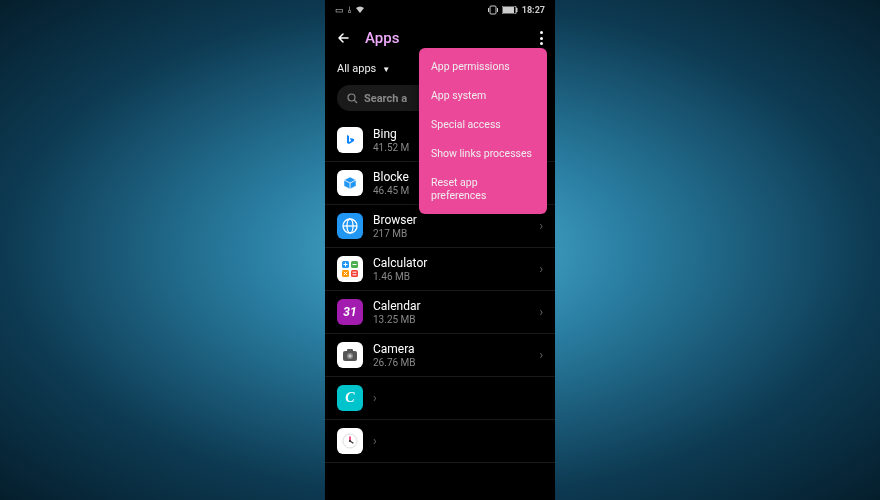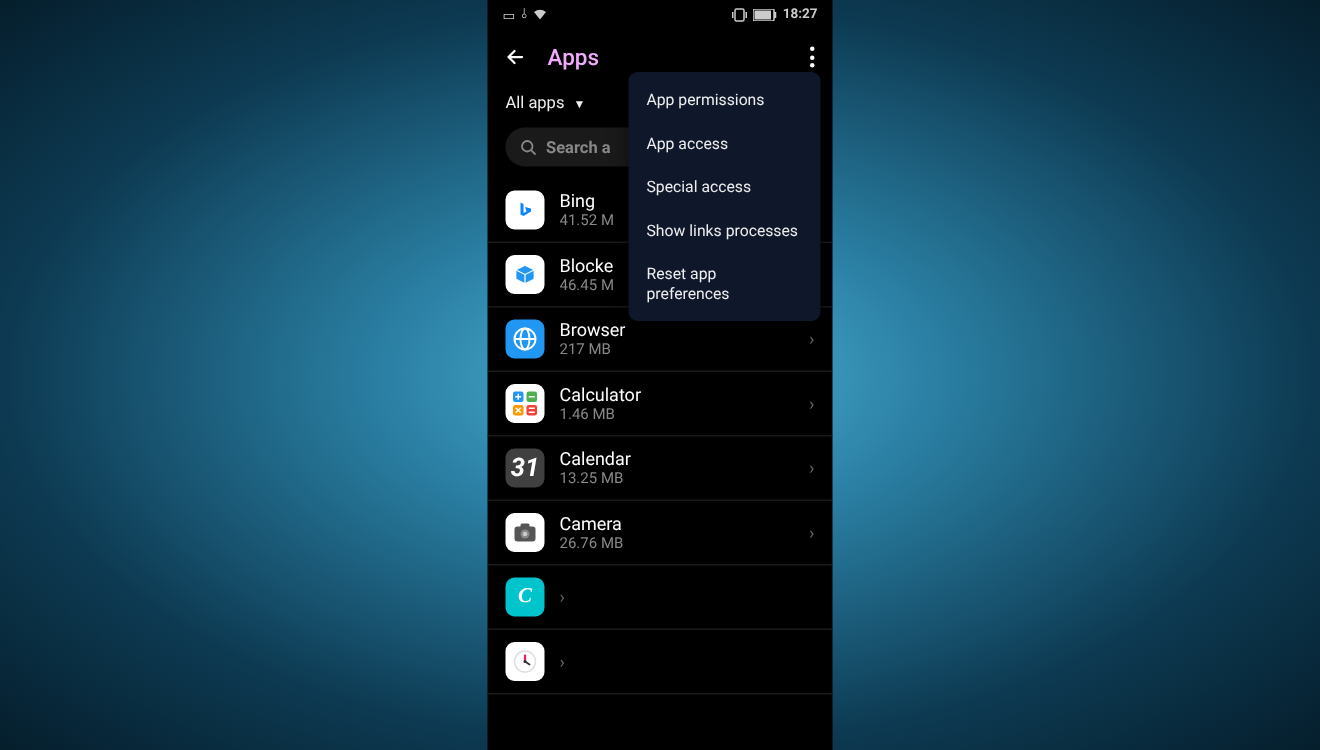--- a/index.html
+++ b/index.html
@@ -100,34 +100,34 @@
     align-items: center;
     justify-content: center;
     font-size: 12px;
     font-weight: bold;
     flex-shrink: 0;
   }
   .icon-bing { background: #fff; color: #0a84ff; }
   .icon-blocked { background: #fff; color: #2196f3; }
   .icon-browser { background: #2196f3; color: #fff; }
   .icon-calculator { background: #fff; color: #ff5252; position: relative; }
-  .icon-calendar { background: #404040; color: #fff; font-size: 17px; font-style: italic; }
+  .icon-calendar { background: #a21caf; color: #fff; font-size: 12px; font-style: italic; }
   .icon-camera { background: #fff; color: #555; }
   .icon-canva { background: #00c4cc; color: #fff; font-size: 14px; }
   .icon-clock { background: #fff; color: #e91e63; }
   .app-info { flex: 1; display: flex; flex-direction: column; }
   .app-name { font-size: 12px; color: #fff; }
   .app-size { font-size: 10px; color: #888; margin-top: 1px; }
   .chevron { color: #666; font-size: 12px; }
   .popup {
     position: absolute;
     top: 48px;
     right: 8px;
     width: 128px;
-    background: #0f172a;
+    background: #ec4899;
     border-radius: 6px;
     padding: 4px 0;
     z-index: 10;
     box-shadow: 0 4px 12px rgba(0,0,0,0.5);
   }
   .popup-item {
     padding: 8px 12px;
     font-size: 10.5px;
     color: #eee;
   }
@@ -302,19 +302,19 @@
             <circle cx="9" cy="9" r="1" fill="#333"></circle>
           </svg>
       </div>
       <div class="chevron">›</div>
     </div>
 
   </div>
 
   <div class="popup">
     <div class="popup-item">App permissions</div>
-    <div class="popup-item">App access</div>
+    <div class="popup-item">App system</div>
     <div class="popup-item">Special access</div>
     <div class="popup-item">Show links processes</div>
     <div class="popup-item">Reset app preferences</div>
   </div>
 
 </div>
 
 </body></html>

